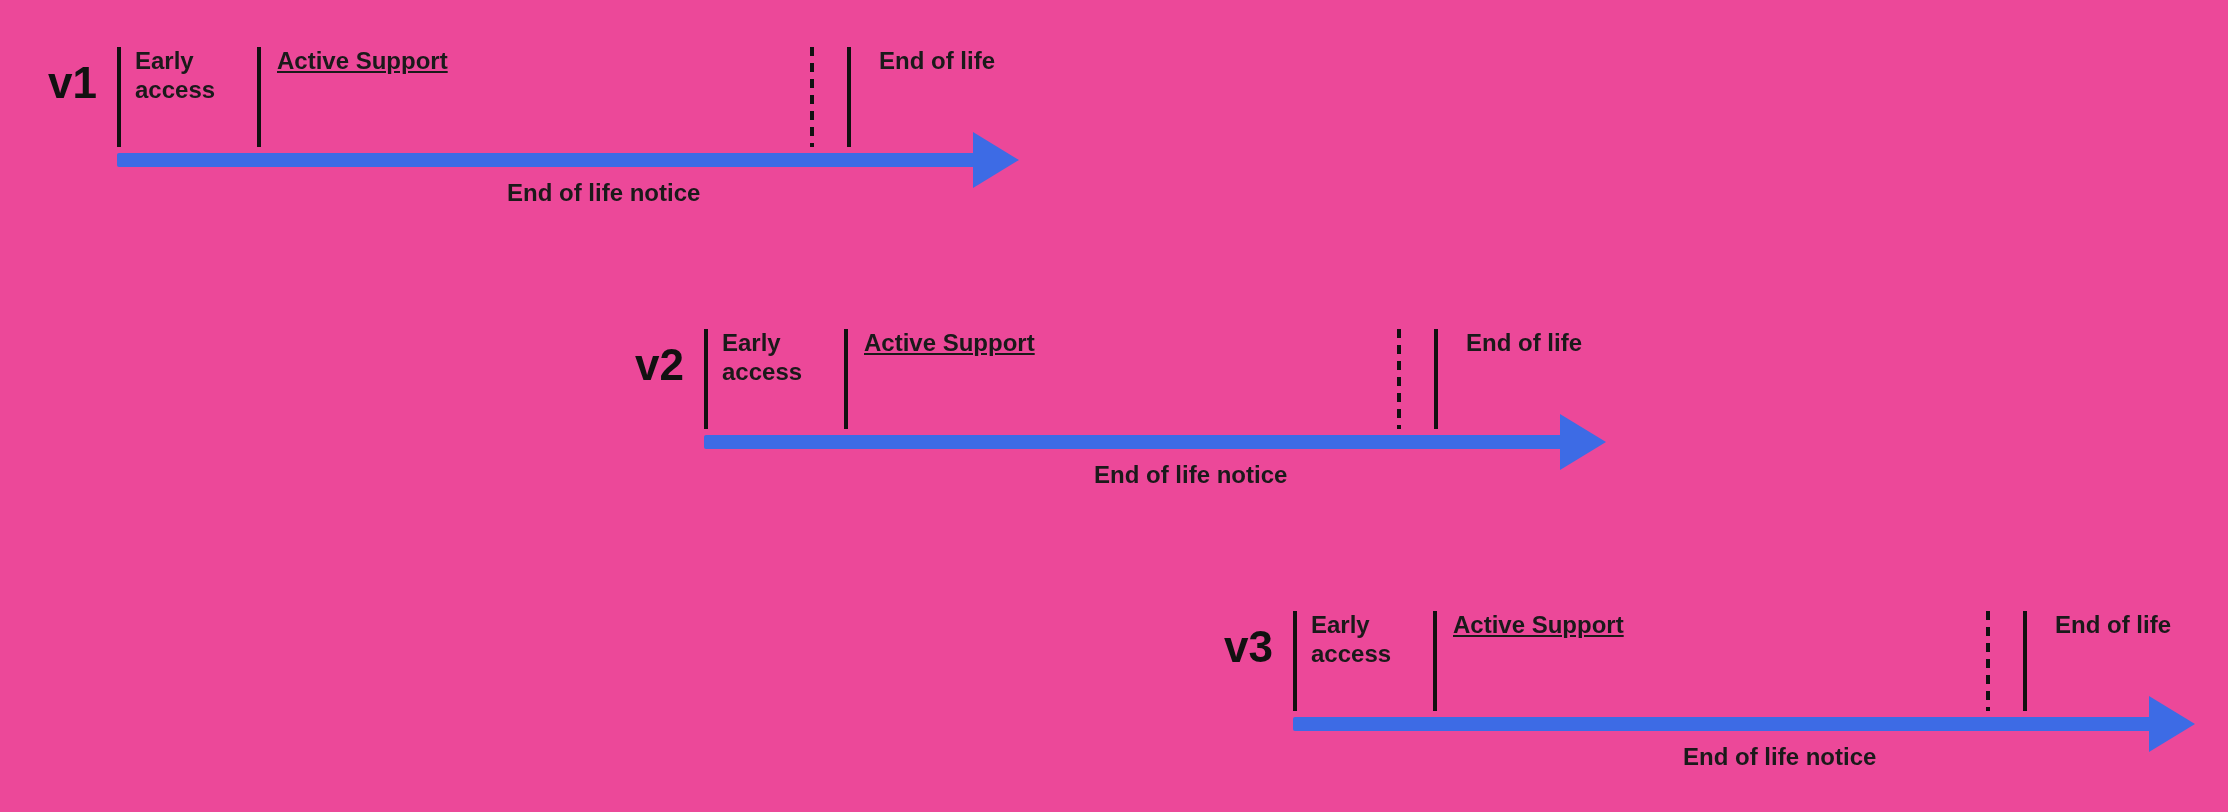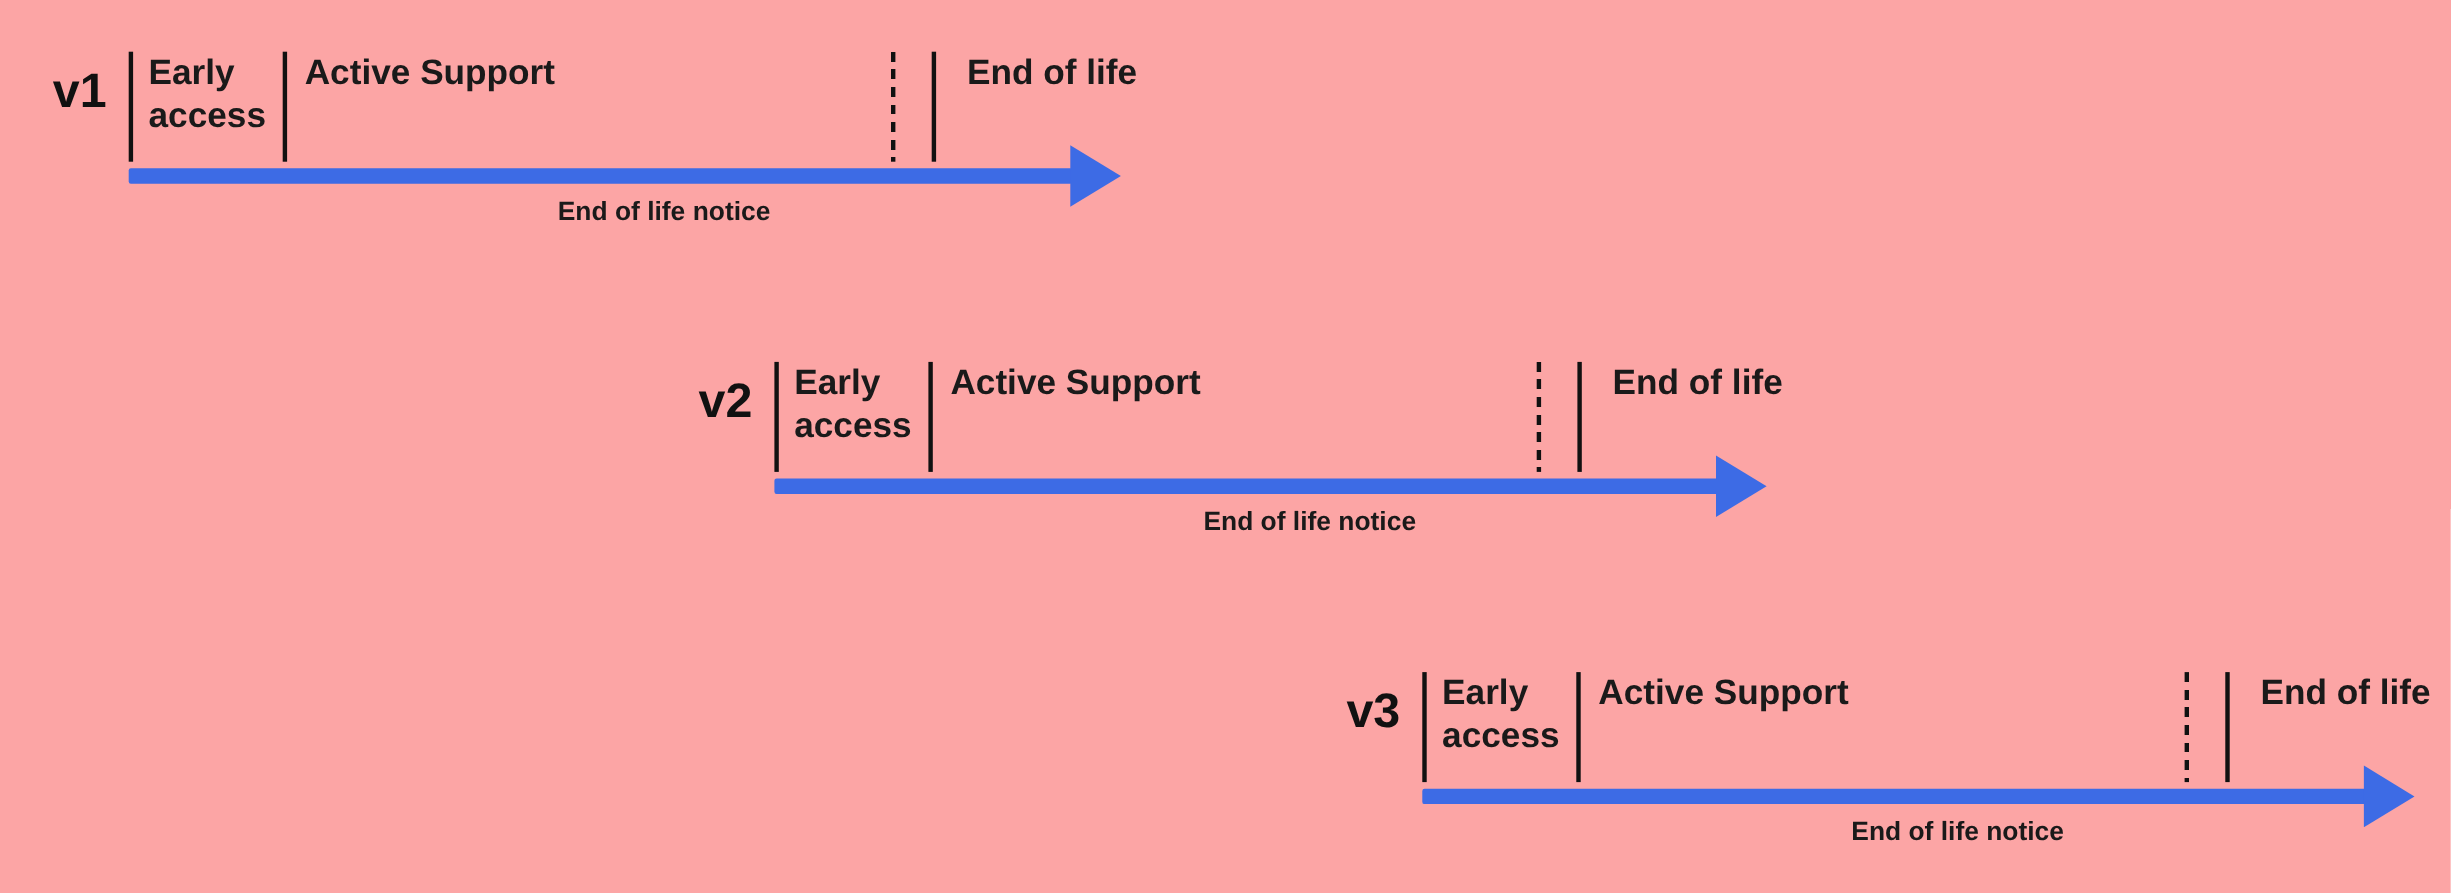--- a/index.html
+++ b/index.html
@@ -1,21 +1,21 @@
 <!DOCTYPE html>
 <html><head>
 <meta charset="utf-8">
 <style>
   * { box-sizing: border-box; }
   html, body { margin: 0; padding: 0; background: #ffffff; }
   .canvas {
     position: relative;
     width: 2228px;
     height: 812px;
-    background: #fca5a5;
+    background: #ec4899;
     font-family: "Liberation Sans", sans-serif;
     color: #1a1a1a;
     overflow: hidden;
   }
 
   
   .timeline {
     position: absolute;
     width: 960px;
     height: 175px;
@@ -51,28 +51,28 @@
     background: repeating-linear-gradient(
       to bottom,
       #111111 0px, #111111 9px,
       transparent 9px, transparent 16px
     );
   }
 
   .phase-label {
     position: absolute;
     top: 0;
-    font-size: 32px;
+    font-size: 24px;
     font-weight: 700;
     line-height: 1.22;
     color: #1a1a1a;
     white-space: normal;
   }
   .phase-label.early   { left: 18px;  width: 118px; }
-  .phase-label.support { left: 160px; width: 420px; white-space: nowrap; }
+  .phase-label.support { left: 160px; width: 420px; white-space: nowrap; text-decoration: underline; }
   .phase-label.eol     { left: 750px; width: 220px; white-space: nowrap; margin-left: 12px; }
 
   .arrow-shaft {
     position: absolute;
     left: 0;
     top: 107px;
     width: 858px;
     height: 14px;
     background: #3d6be5;
     border-radius: 2px;

